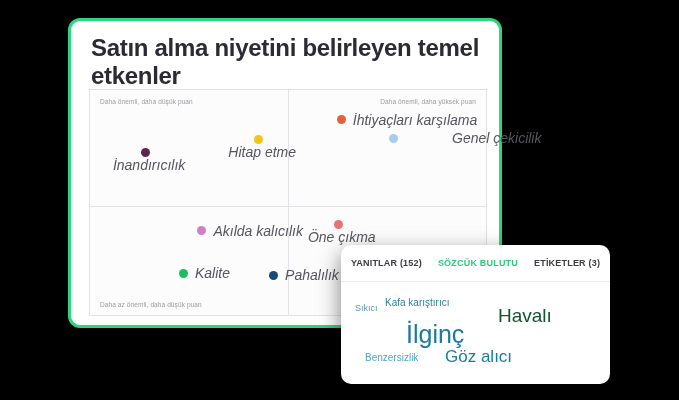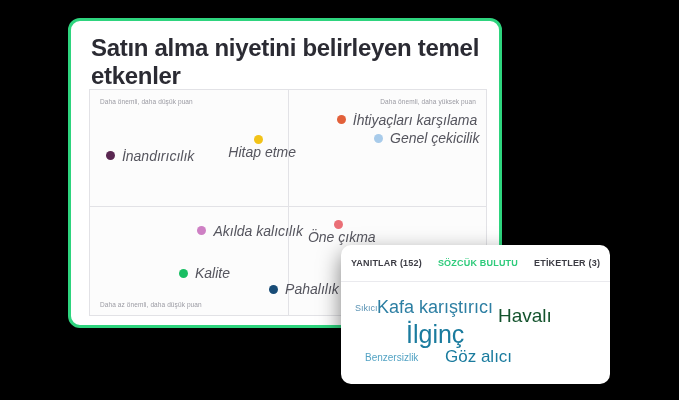--- a/index.html
+++ b/index.html
@@ -151,63 +151,63 @@
 
   <div id="quadrant">
     <div class="grid-line" id="grid-vertical"></div>
     <div class="grid-line" id="grid-horizontal"></div>
 
     <div class="quad-label" id="quad-label-tl">Daha önemli, daha düşük puan</div>
     <div class="quad-label" id="quad-label-tr">Daha önemli, daha yüksek puan</div>
     <div class="quad-label" id="quad-label-bl">Daha az önemli, daha düşük puan</div>
 
     <div id="points-layer">
-        <div class="point" style="left: 15.92px; top: 57.8484px;">
+        <div class="point" style="left: 15.92px; top: 57.8484px; flex-direction: column;">
           <span class="dot" style="background: rgb(90, 39, 81);"></span>
           <span class="plabel">İnandırıcılık</span>
         </div>
         <div class="point" style="left: 131.34px; top: 45.4px; flex-direction: column;">
           <span class="dot" style="background: rgb(242, 195, 24);"></span>
           <span class="plabel">Hitap etme</span>
         </div>
         <div class="point" style="left: 246.76px; top: 21.9677px;">
           <span class="dot" style="background: rgb(226, 96, 58);"></span>
           <span class="plabel">İhtiyaçları karşılama</span>
         </div>
-        <div class="point" style="left: 284px; top: 40.2742px;">
+        <div class="point" style="left: 299px; top: 40.2742px; gap: 47px;">
           <span class="dot" style="background: rgb(168, 203, 234);"></span>
           <span class="plabel">Genel çekicilik</span>
         </div>
         <div class="point" style="left: 107.46px; top: 132.539px;">
           <span class="dot" style="background: rgb(206, 128, 196);"></span>
           <span class="plabel">Akılda kalıcılık</span>
         </div>
         <div class="point" style="left: 210.94px; top: 129.61px; flex-direction: column;">
           <span class="dot" style="background: rgb(234, 111, 118);"></span>
           <span class="plabel">Öne çıkma</span>
         </div>
         <div class="point" style="left: 89px; top: 175.01px;">
           <span class="dot" style="background: rgb(25, 190, 99);"></span>
           <span class="plabel">Kalite</span>
         </div>
-        <div class="point" style="left: 179.1px; top: 191px;">
+        <div class="point" style="left: 179.1px; top: 177px;">
           <span class="dot" style="background: rgb(24, 76, 119);"></span>
           <span class="plabel">Pahalılık</span>
         </div>
       </div>
   </div>
 </div>
 
 <div id="wordcloud-card">
   <div id="tabbar">
       <div class="tab">YANITLAR (152)</div>
       <div class="tab active">SÖZCÜK BULUTU</div>
       <div class="tab">ETİKETLER (3)</div>
     </div>
   <div id="cloud">
       <div class="word" style="left: 14px; top: 22px; font-size: 9px; color: rgb(90, 147, 180);">Sıkıcı</div>
-      <div class="word" style="left: 36px; top: 16px; font-size: 18px; color: rgb(45, 127, 163);">Kafa karıştırıcı</div>
+      <div class="word" style="left: 44px; top: 16px; font-size: 10px; color: rgb(45, 127, 163);">Kafa karıştırıcı</div>
       <div class="word" style="left: 157px; top: 24px; font-size: 19px; color: #14532d;">Havalı</div>
       <div class="word" style="left: 65px; top: 40px; font-size: 25px; color: rgb(26, 123, 158);">İlginç</div>
       <div class="word" style="left: 24px; top: 71px; font-size: 10px; color: rgb(83, 163, 196);">Benzersizlik</div>
       <div class="word" style="left: 104px; top: 66px; font-size: 17px; color: rgb(26, 123, 158);">Göz alıcı</div>
     </div>
 </div>
 
 </body></html>

